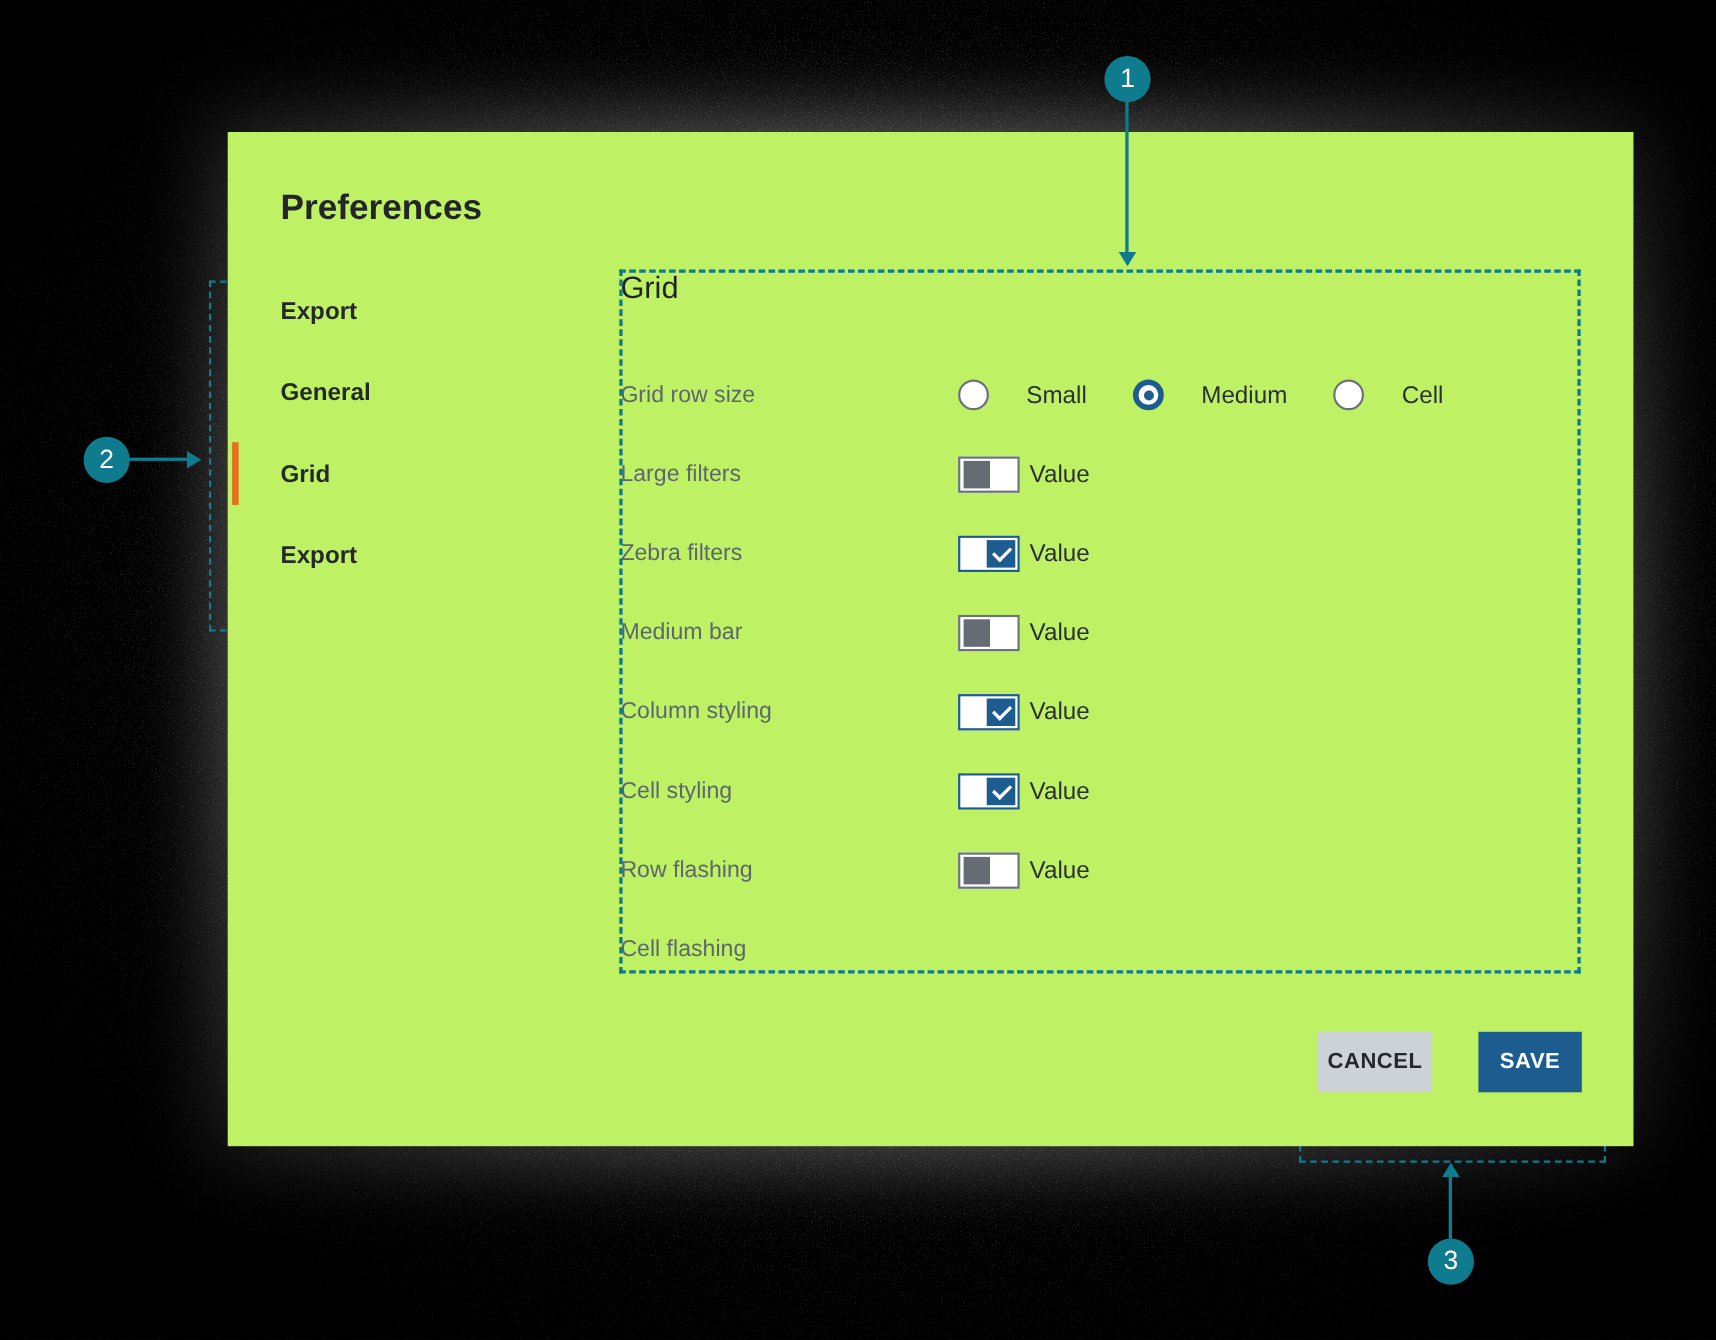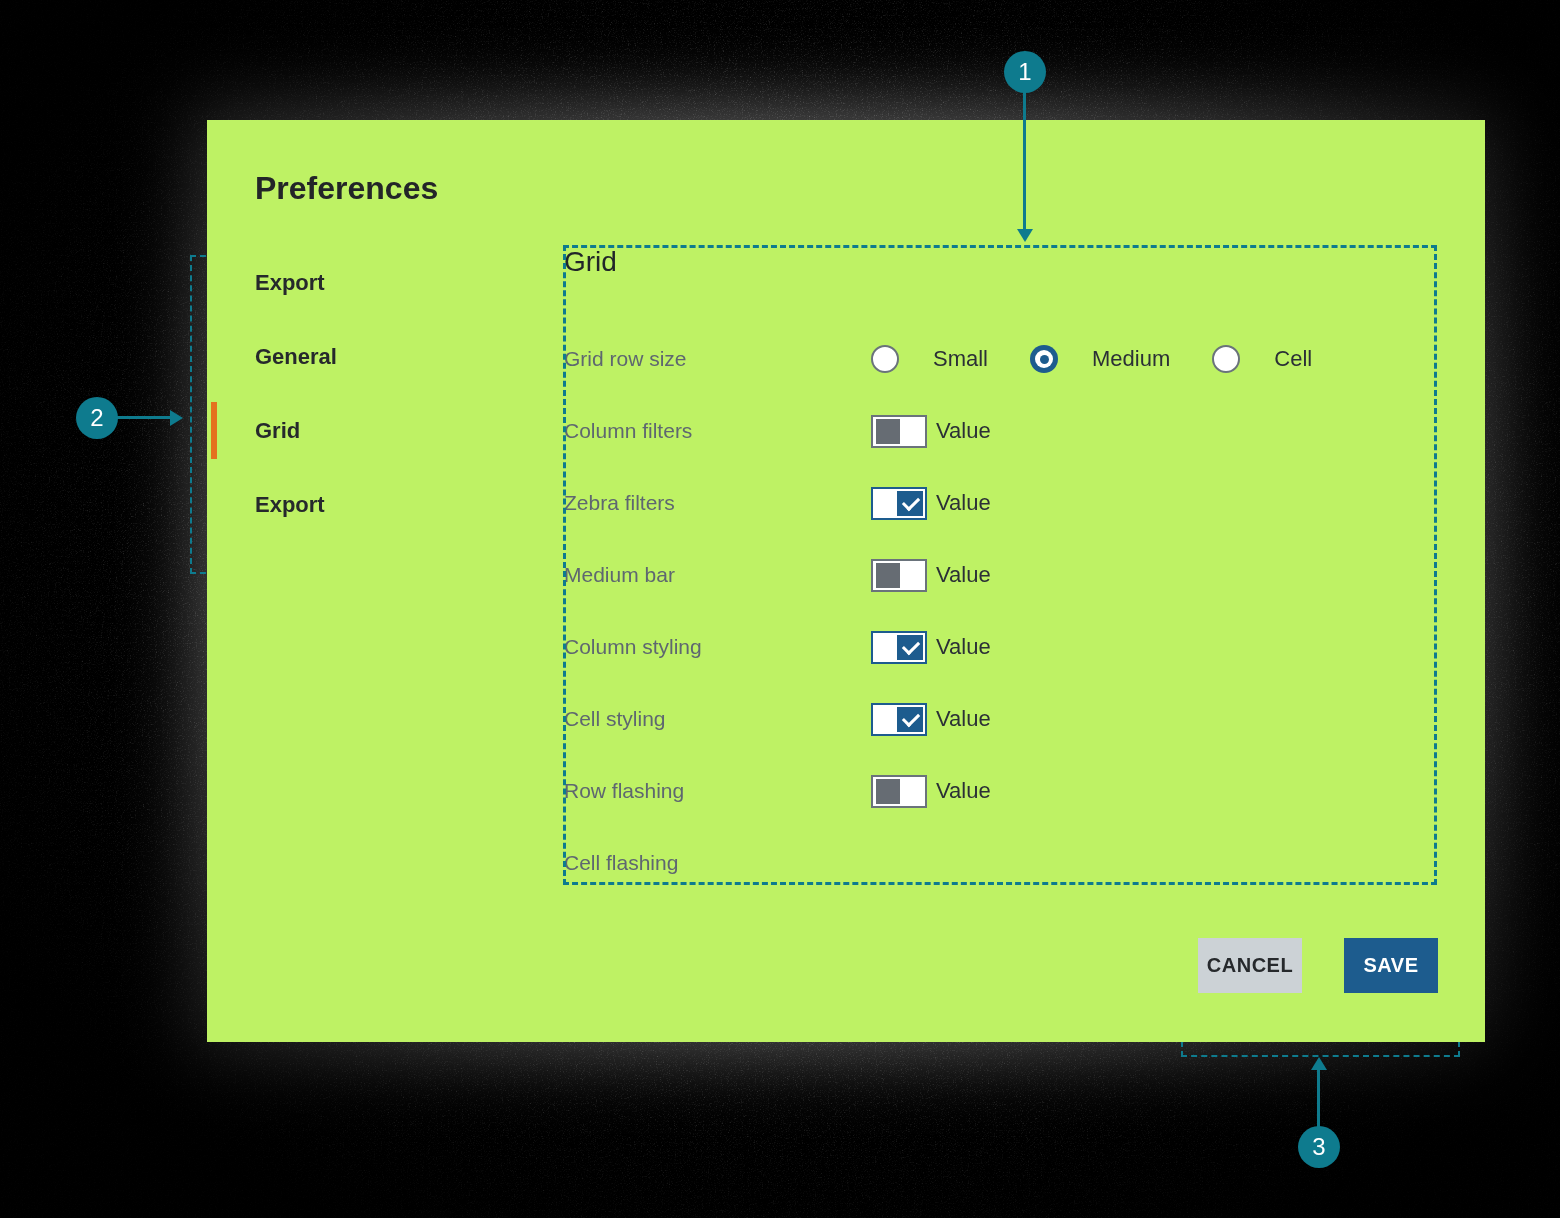--- a/index.html
+++ b/index.html
@@ -114,21 +114,21 @@
           <span class="radio-label">Medium</span>
         </span>
         <span class="radio-opt">
           <span class="radio"></span>
           <span class="radio-label">Cell</span>
         </span>
       </div>
     </div>
 
     <div class="row" style="top:283px">
-      <div class="row-label">Column filters</div>
+      <div class="row-label">Large filters</div>
       <div class="toggle off">
         <div class="knob"></div>
       </div>
       <div class="value-label">Value</div>
     </div>
 
     <div class="row" style="top:355px">
       <div class="row-label">Zebra filters</div>
       <div class="toggle on">
         <div class="knob"></div>

